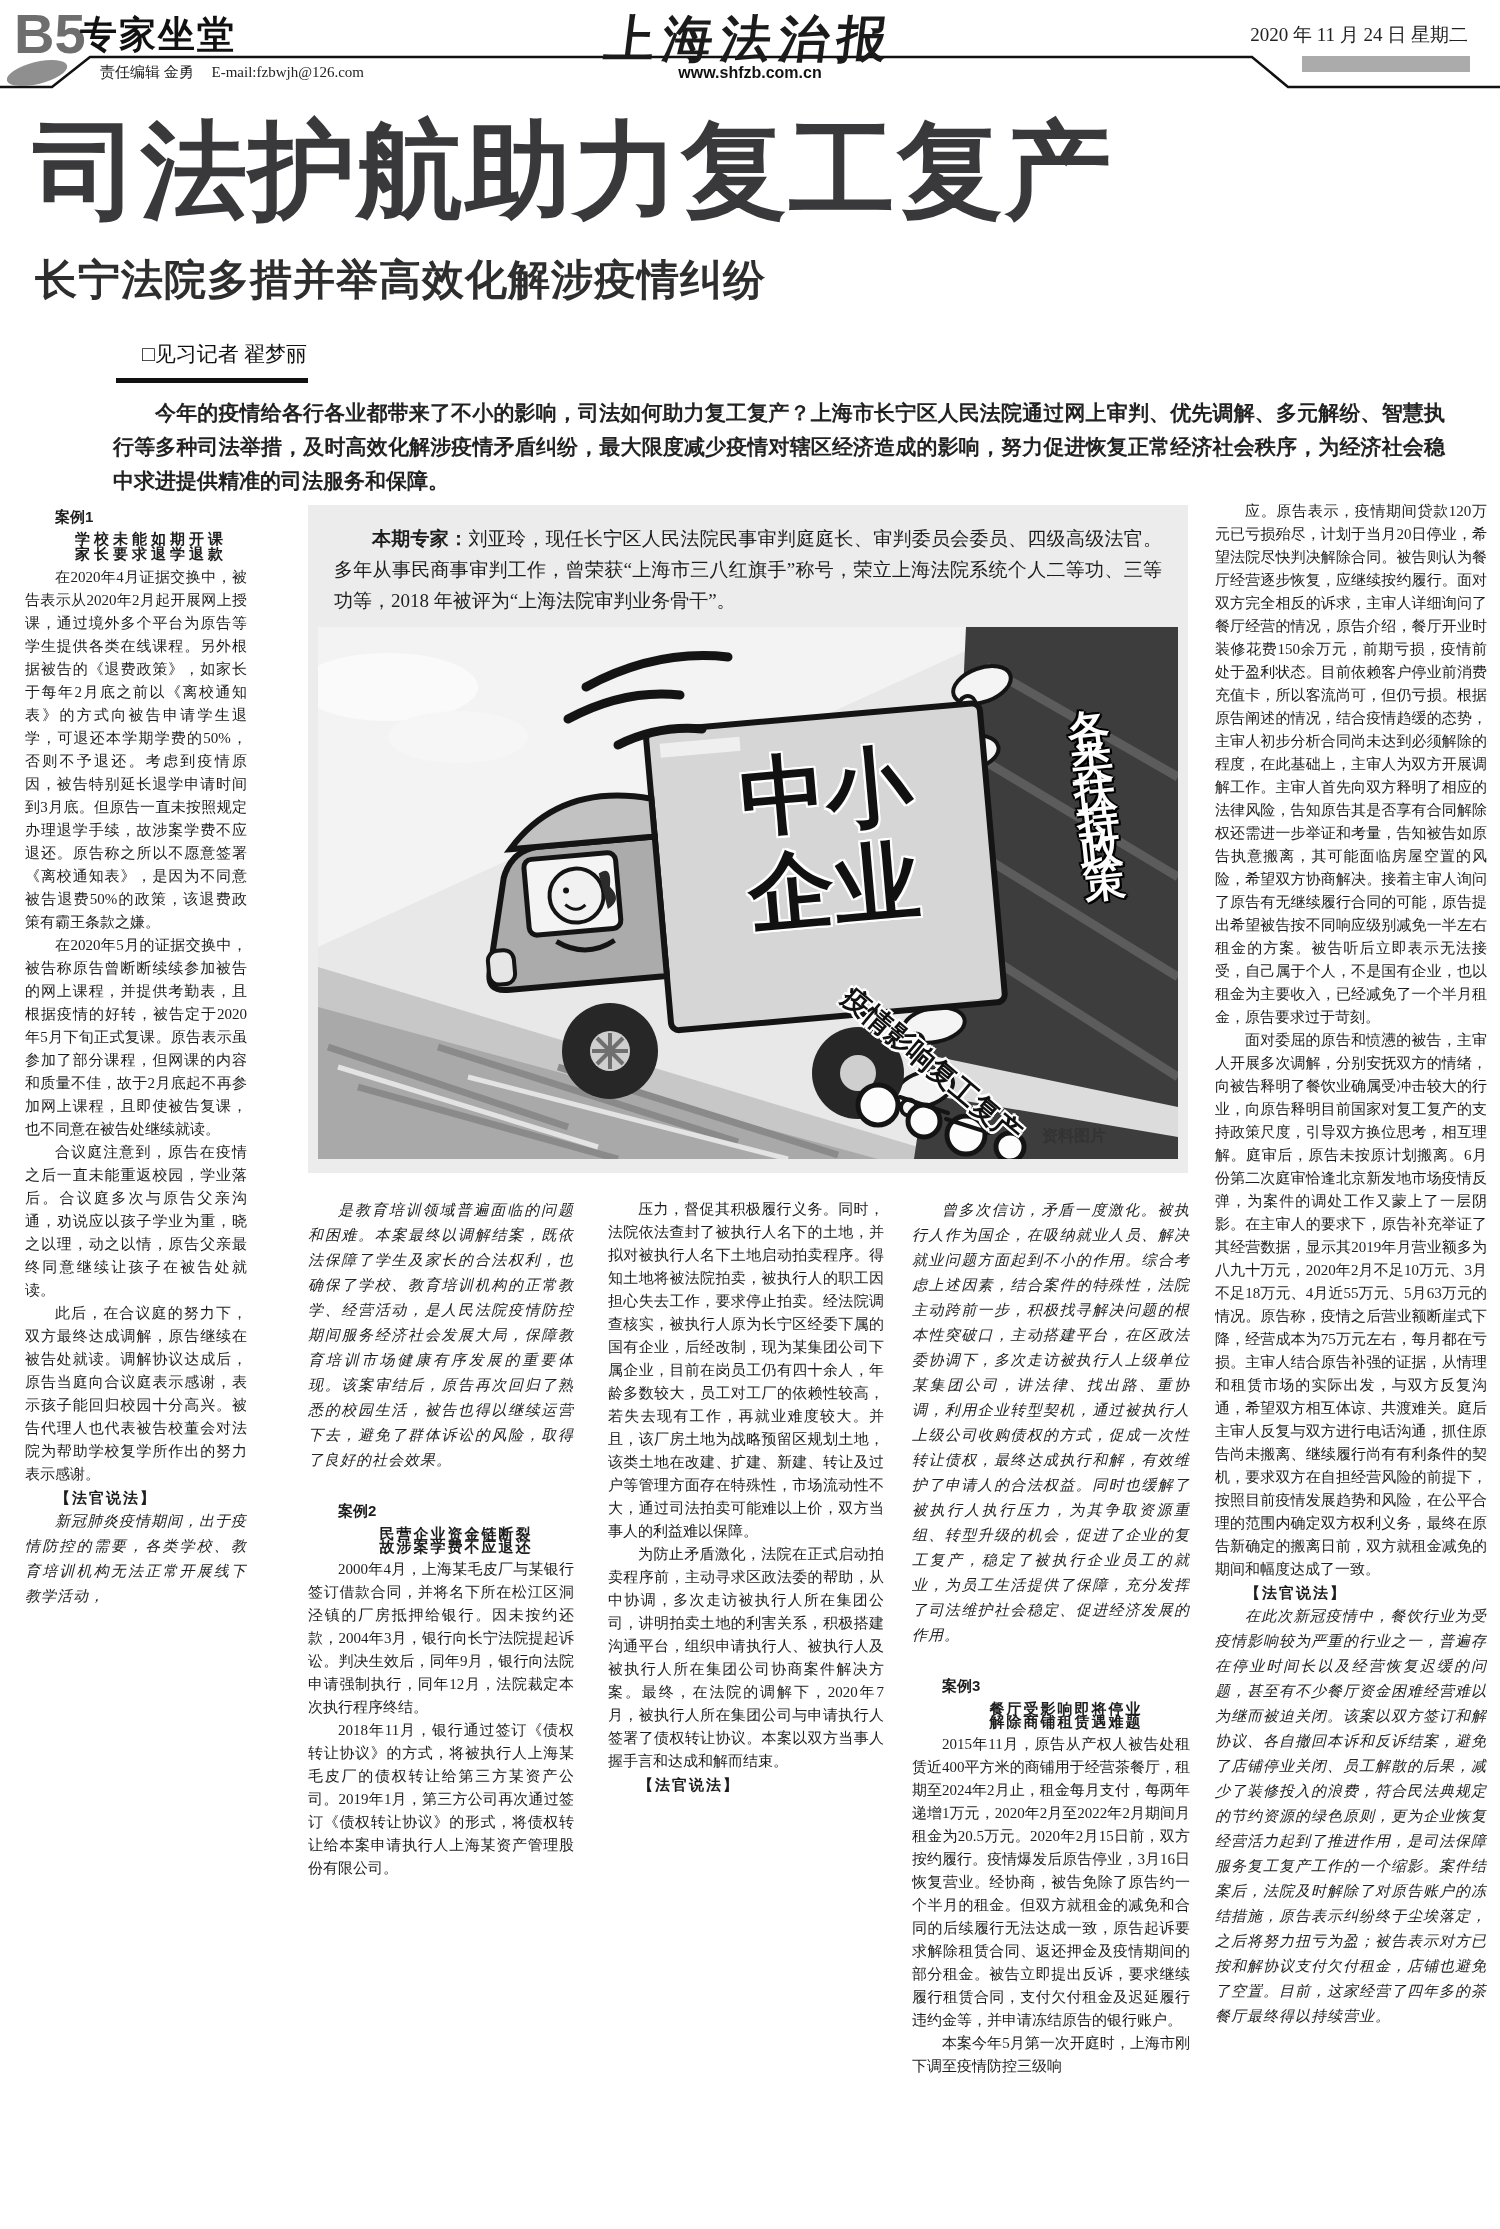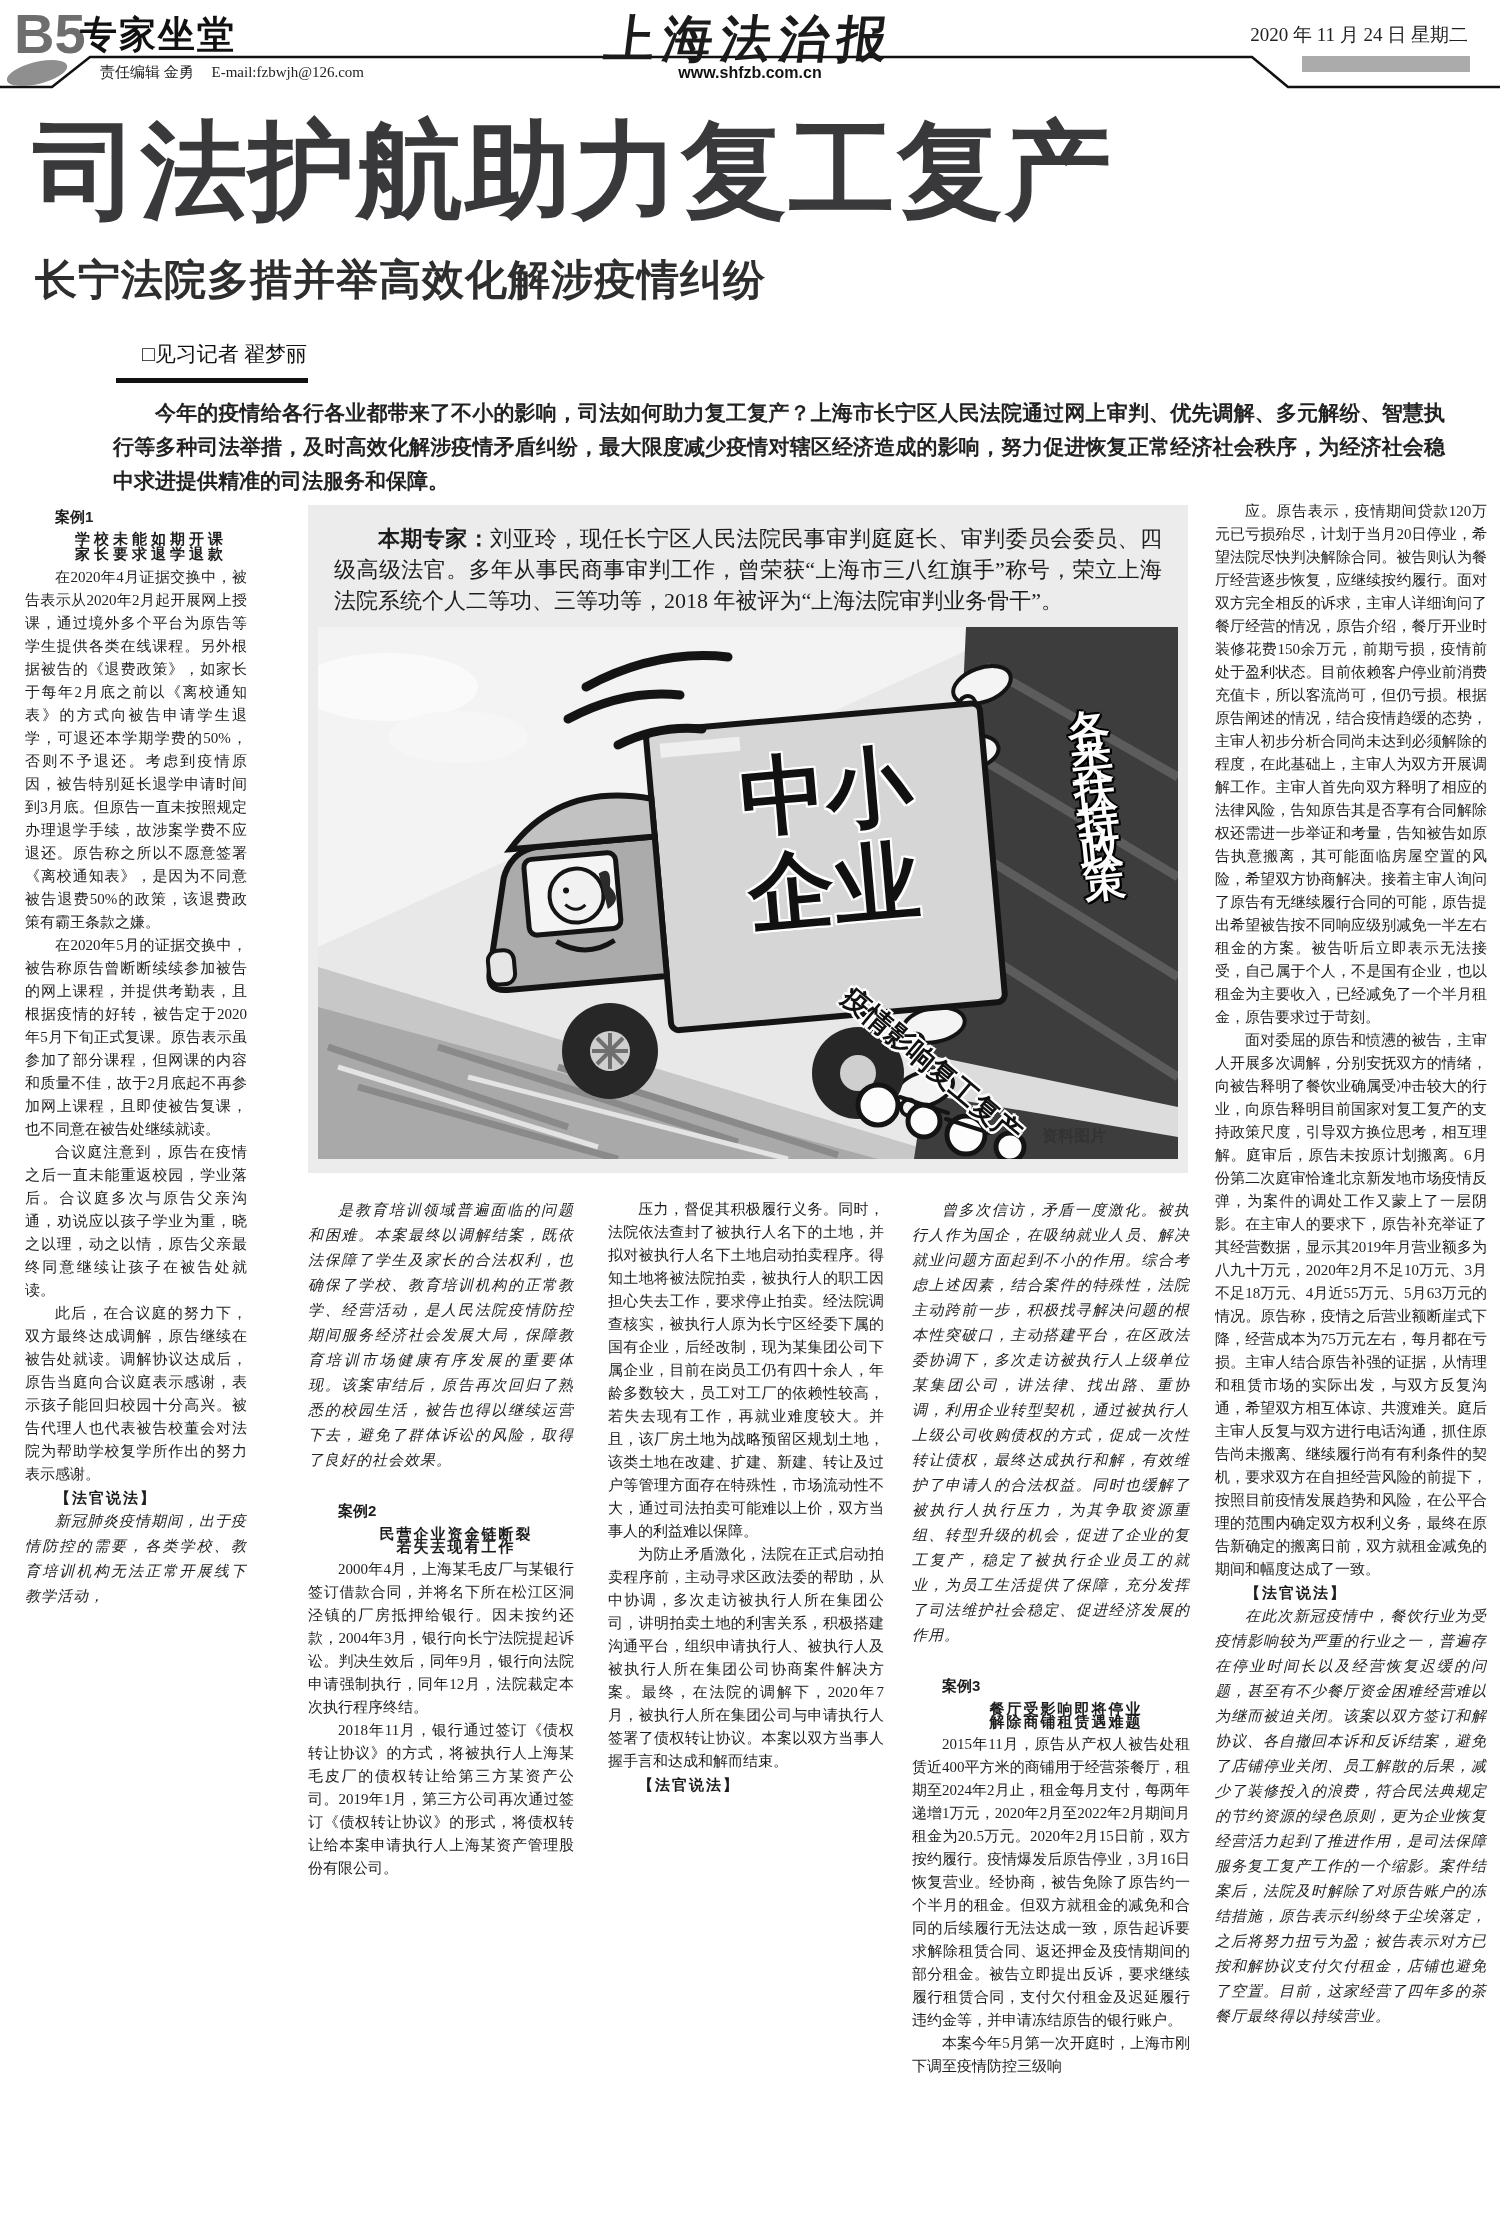--- a/index.html
+++ b/index.html
@@ -38,21 +38,21 @@
   .col-right{left:1215px;top:500px;width:272px;height:1728px;}
 
   .case-label{font-family:"Liberation Sans","DejaVu Sans",sans-serif;font-weight:bold;font-size:23px;color:#111;margin:0 0 10px;text-indent:0;}
   .case-label.gap{margin-top:26px;}
   .case-title{font-weight:bold;font-size:21px;line-height:38px;text-align:center;letter-spacing:4px;color:#111;margin:0 0 12px;text-indent:0;}
   .case-title.sans{font-family:"Liberation Sans","DejaVu Sans",sans-serif;letter-spacing:2px;}
   .judge-head{font-family:"Liberation Sans","DejaVu Sans",sans-serif;font-weight:bold;font-size:25px;letter-spacing:2px;color:#111;margin:22px 0 16px;text-indent:0;}
 
   
   .panel{position:absolute;left:308px;top:505px;width:880px;height:668px;background:#ececec;}
-  .expert-text{position:absolute;left:26px;top:18px;width:828px;font-size:22px;line-height:31px;color:#1d1d1d;text-align:justify;text-indent:2em;}
+  .expert-text{position:absolute;left:26px;top:18px;width:828px;font-size:19px;line-height:31px;color:#1d1d1d;text-align:justify;text-indent:2em;}
   .expert-text b{font-family:"Liberation Sans","DejaVu Sans",sans-serif;}
   .illus{position:absolute;left:10px;top:122px;width:860px;height:532px;overflow:hidden;}
   .illus svg{position:absolute;left:0;top:0;}
   .lbl-outline-w{color:#111;text-shadow:2px 0 #fff,-2px 0 #fff,0 2px #fff,0 -2px #fff,2px 2px #fff,-2px -2px #fff,2px -2px #fff,-2px 2px #fff;}
   .truck-label{position:absolute;left:352px;top:116px;width:320px;text-align:center;font-family:"Liberation Sans","DejaVu Sans",sans-serif;font-weight:bold;font-size:86px;line-height:1.12;transform:rotate(-5deg);}
   .ramp-label{position:absolute;left:762px;top:48px;height:480px;writing-mode:vertical-rl;font-family:"Liberation Sans","DejaVu Sans",sans-serif;font-weight:bold;font-size:42px;letter-spacing:30px;color:#fdfdfd;transform:rotate(-6deg);text-shadow:2px 0 #000,-2px 0 #000,0 2px #000,0 -2px #000,2px 2px #000,-2px -2px #000;}
   .exhaust-label{position:absolute;left:540px;top:352px;font-family:"Liberation Sans","DejaVu Sans",sans-serif;font-weight:bold;font-size:28px;white-space:nowrap;transform:rotate(40deg);transform-origin:left top;}
   .illus-caption{position:absolute;right:72px;bottom:12px;font-size:16px;font-weight:bold;color:#333;}
 </style>
 </head>
@@ -206,21 +206,21 @@
     <div class="ramp-label" data-name="ramp-label">各类扶持政策</div>
     <div class="exhaust-label lbl-outline-w" data-name="exhaust-label">疫情影响复工复产</div>
     <div class="illus-caption" data-name="photo-credit">资料图片</div>
   </div>
 </div>
 
 <div class="col mid1" data-name="column-mid-1">
   <p class="kai" data-name="case1-judge-continued">是教育培训领域普遍面临的问题和困难。本案最终以调解结案，既依法保障了学生及家长的合法权利，也确保了学校、教育培训机构的正常教学、经营活动，是人民法院疫情防控期间服务经济社会发展大局，保障教育培训市场健康有序发展的重要体现。该案审结后，原告再次回归了熟悉的校园生活，被告也得以继续运营下去，避免了群体诉讼的风险，取得了良好的社会效果。</p>
   <p class="case-label gap" data-name="case2-label">案例2</p>
   <p class="case-title sans" data-name="case2-title-line1">民营企业资金链断裂</p>
-  <p class="case-title sans" style="margin-top:-10px;" data-name="case2-title-line2">若失去现有工作</p>
+  <p class="case-title sans" style="margin-top:-10px;" data-name="case2-title-line2">故涉案学费不应退还</p>
   <div data-name="case2-body-part1">
       <p data-name="body-paragraph">2000年4月，上海某毛皮厂与某银行签订借款合同，并将名下所在松江区洞泾镇的厂房抵押给银行。因未按约还款，2004年3月，银行向长宁法院提起诉讼。判决生效后，同年9月，银行向法院申请强制执行，同年12月，法院裁定本次执行程序终结。</p>
       <p data-name="body-paragraph">2018年11月，银行通过签订《债权转让协议》的方式，将被执行人上海某毛皮厂的债权转让给第三方某资产公司。2019年1月，第三方公司再次通过签订《债权转让协议》的形式，将债权转让给本案申请执行人上海某资产管理股份有限公司。</p>
     </div>
 </div>
 
 <div class="col mid2" data-name="column-mid-2">
   <div data-name="case2-body-part2">
       <p data-name="body-paragraph">压力，督促其积极履行义务。同时，法院依法查封了被执行人名下的土地，并拟对被执行人名下土地启动拍卖程序。得知土地将被法院拍卖，被执行人的职工因担心失去工作，要求停止拍卖。经法院调查核实，被执行人原为长宁区经委下属的国有企业，后经改制，现为某集团公司下属企业，目前在岗员工仍有四十余人，年龄多数较大，员工对工厂的依赖性较高，若失去现有工作，再就业难度较大。并且，该厂房土地为战略预留区规划土地，该类土地在改建、扩建、新建、转让及过户等管理方面存在特殊性，市场流动性不大，通过司法拍卖可能难以上价，双方当事人的利益难以保障。</p>
       <p data-name="body-paragraph">为防止矛盾激化，法院在正式启动拍卖程序前，主动寻求区政法委的帮助，从中协调，多次走访被执行人所在集团公司，讲明拍卖土地的利害关系，积极搭建沟通平台，组织申请执行人、被执行人及被执行人所在集团公司协商案件解决方案。最终，在法院的调解下，2020年7月，被执行人所在集团公司与申请执行人签署了债权转让协议。本案以双方当事人握手言和达成和解而结束。</p>

